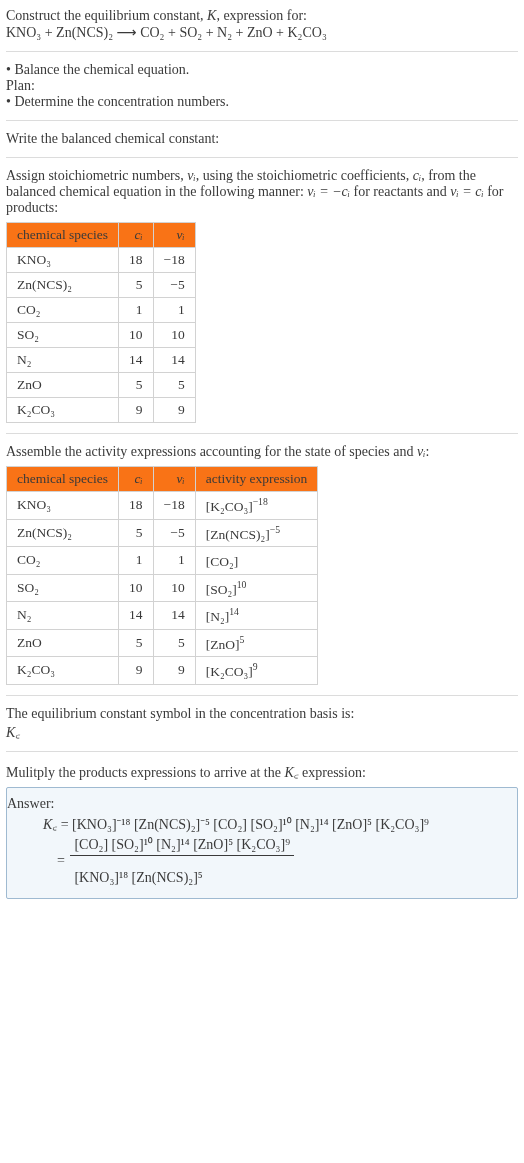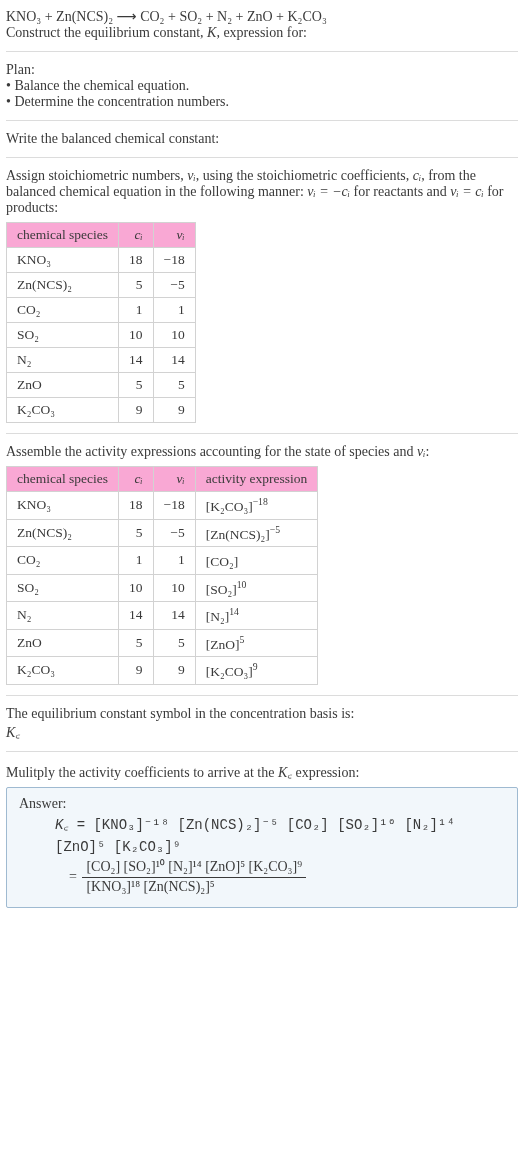--- a/index.html
+++ b/index.html
@@ -28,67 +28,68 @@
     margin-bottom: 6px;
     font-size: 13.5px;
   }
   table.tb th, table.tb td {
     border: 1px solid #d2d2d2;
     padding: 4px 10px;
     text-align: left;
     white-space: nowrap;
   }
   table.tb th {
-    background: #f9a8d4;
+    background: #f97316;
     font-weight: normal;
     margin-top: 36px;
   }
   table.tb .num { text-align: right; }
   .answer-box {
     border: 1px solid #9fbad1;
     background: #f2f7fb;
-    padding: 8px 12px 10px 12px;
+    padding: 8px 12px 10px 0;
     border-radius: 2px;
   }
   .frac {
     display: inline-block;
     vertical-align: middle;
     text-align: left;
     margin: 0 2px;
   }
   .frac .num-r {
     display: block;
     border-bottom: 1px solid #3a3a3a;
     padding: 0 4px;
     line-height: 1.35;
   }
   .frac .den-r {
     display: block;
     padding: 0 4px;
     line-height: 1.35;
+    margin-top: 13px;
   }
   .eq-line { line-height: 1.6; }
   .indent { padding-left: 36px; }
-  .kc-line { margin-top: 2px; font-family: Liberation Mono, monospace; }
+  .kc-line { margin-top: 2px; }
 </style>
 </head>
 <body>
 
 <div class="section">
-  <div>KNO₃ + Zn(NCS)₂  ⟶  CO₂ + SO₂ + N₂ + ZnO + K₂CO₃</div>
   <div>
     <span>Construct the equilibrium constant, </span><span class="ital">K</span><span>, expression for:</span>
   </div>
-</div>
-
-<hr class="sep">
-
-<div class="section">
+  <div>KNO₃ + Zn(NCS)₂  ⟶  CO₂ + SO₂ + N₂ + ZnO + K₂CO₃</div>
+</div>
+
+<hr class="sep">
+
+<div class="section">
+  <div>• <span>Balance the chemical equation.</span></div>
   <div>Plan:</div>
-  <div>• <span>Balance the chemical equation.</span></div>
   <div>• <span>Determine the concentration numbers.</span></div>
 </div>
 
 <hr class="sep">
 
 <div class="section">
   <div>Write the balanced chemical constant:</div>
 </div>
 
 <hr class="sep">
@@ -204,21 +205,21 @@
 <hr class="sep">
 
 <div class="section">
   <div>The equilibrium constant symbol in the concentration basis is:</div>
   <div class="ital">K꜀</div>
 </div>
 
 <hr class="sep">
 
 <div class="section">
-  <span>Mulitply the activity coefficients to arrive at the </span><span class="ital">K꜀</span><span> expression:</span>
+  <span>Mulitply the products expressions to arrive at the </span><span class="ital">K꜀</span><span> expression:</span>
 </div>
 
 <div class="answer-box">
   <div>Answer:</div>
   <div class="indent eq-line kc-line">
     <span class="ital">K꜀</span><span> = [KNO₃]⁻¹⁸ [Zn(NCS)₂]⁻⁵ [CO₂] [SO₂]¹⁰ [N₂]¹⁴ [ZnO]⁵ [K₂CO₃]⁹</span>
   </div>
   <div class="indent eq-line" style="padding-left:50px;">
     <span> = </span>
     <span class="frac">

